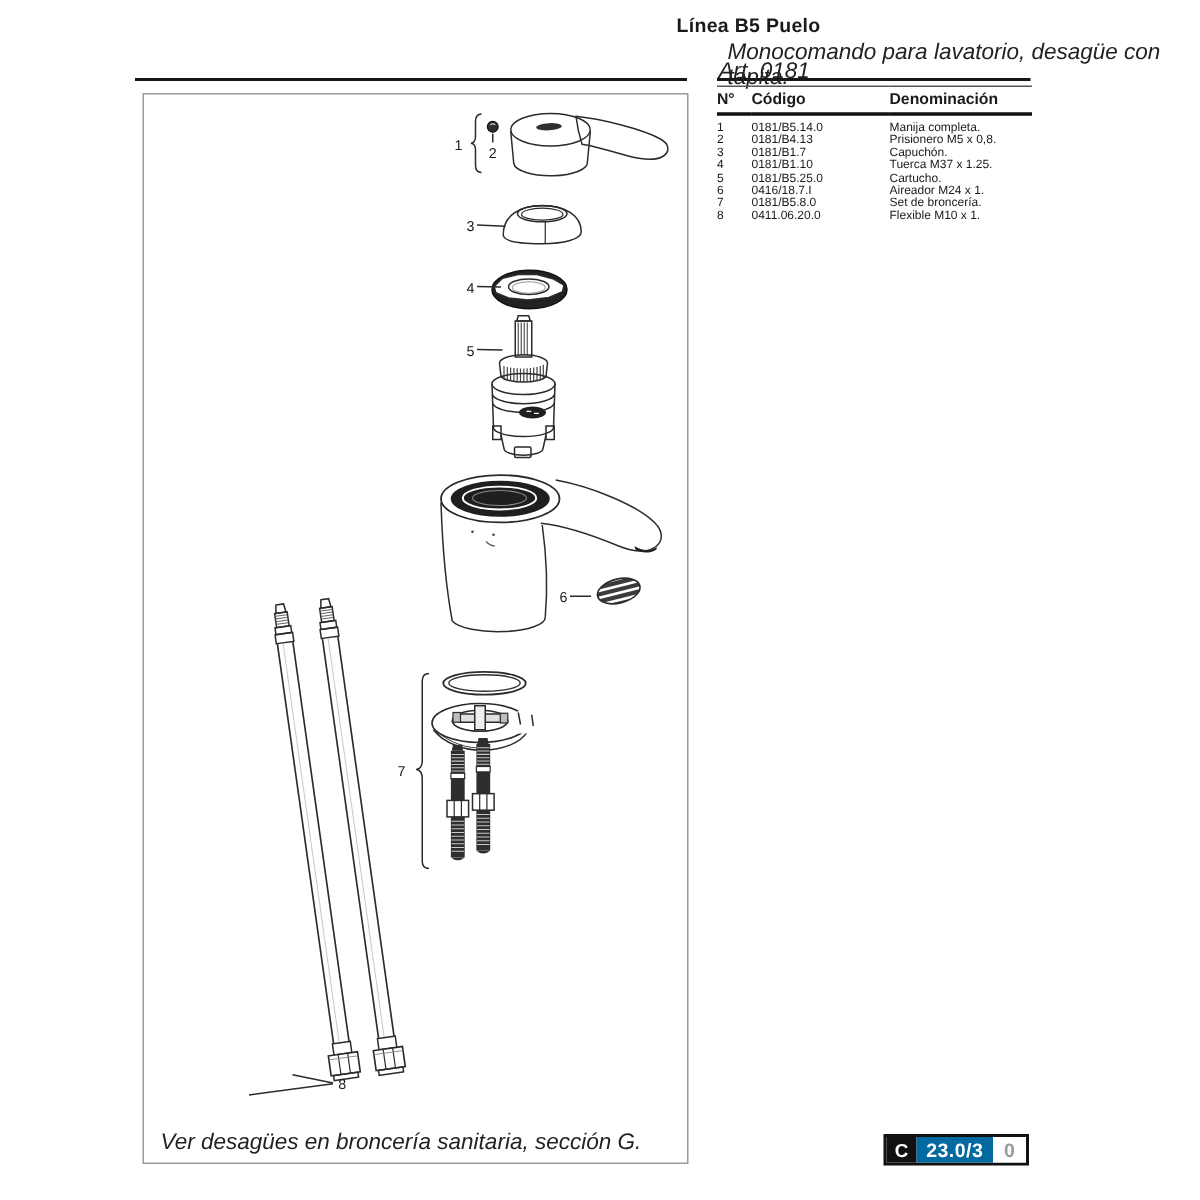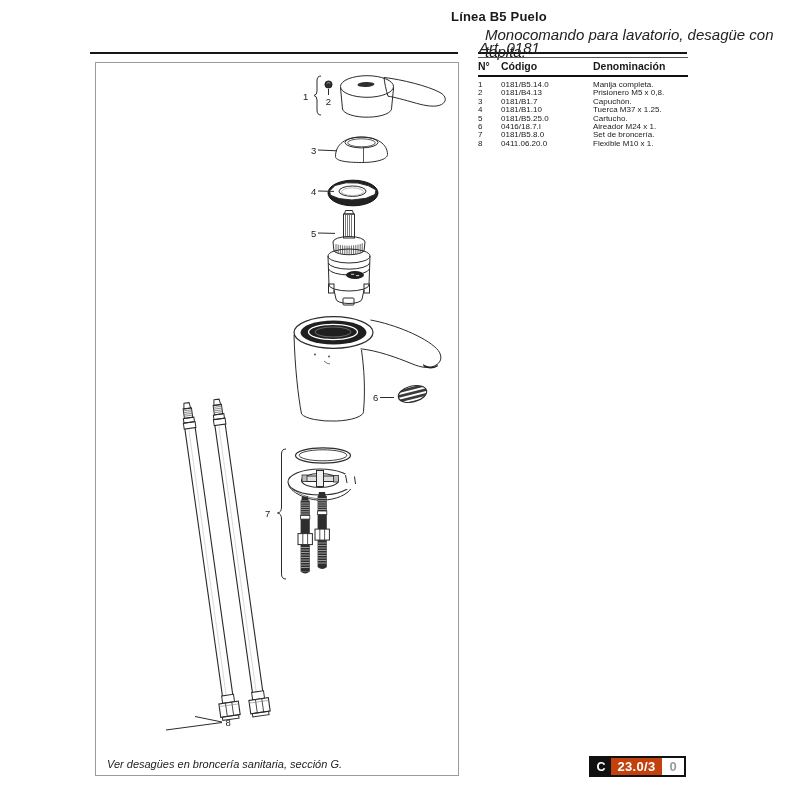--- a/index.html
+++ b/index.html
@@ -18,28 +18,28 @@
               border-top:1px solid #555;}
   table.parts th{font-size:10.5px;font-weight:bold;text-align:left;padding:2px 0 3px 0;
                  border-bottom:2px solid #111;}
   table.parts td{font-size:8px;line-height:8.4px;padding:0;vertical-align:top;}
   table.parts tbody tr:first-child td{padding-top:4px;}
   .col-num{width:23px;} .col-code{width:92px;} .col-name{width:95px;}
   
   .diagram-box{position:absolute;left:95px;top:62px;width:364px;height:714px;
                border:1px solid #9a9a9a;box-sizing:border-box;}
   .diagram-box svg{position:absolute;left:0;top:0;}
-  .footnote{position:absolute;left:11px;bottom:5px;font-size:11px;font-style:italic;color:#222;}
+  .footnote{position:absolute;left:11px;bottom:5px;font-size:15px;font-style:italic;color:#222;}
   
   .note{position:absolute;left:479px;top:724px;width:237px;font-size:9px;font-style:italic;
         line-height:11.5px;color:#222;}
   .badge{position:absolute;left:589px;top:756px;display:flex;border:2px solid #111;height:17px;}
   .badge span{display:flex;align-items:center;justify-content:center;font-weight:bold;}
   .badge-c{width:20px;background:#111;color:#fff;font-size:12.5px;}
-  .badge-code{width:51px;background:#c2410c;color:#fff;font-size:13px;letter-spacing:.3px;}
+  .badge-code{width:51px;background:#0369a1;color:#fff;font-size:13px;letter-spacing:.3px;}
   .badge-rev{width:22px;background:#fff;color:#9a9a9a;font-size:13px;}
   
   svg .ln{stroke:#2b2b2b;stroke-width:1;fill:none;}
   svg text{font-family:"Liberation Sans", sans-serif;font-size:9.5px;fill:#1a1a1a;}
 </style>
 </head>
 <body>
 
 <div class="page">
 

